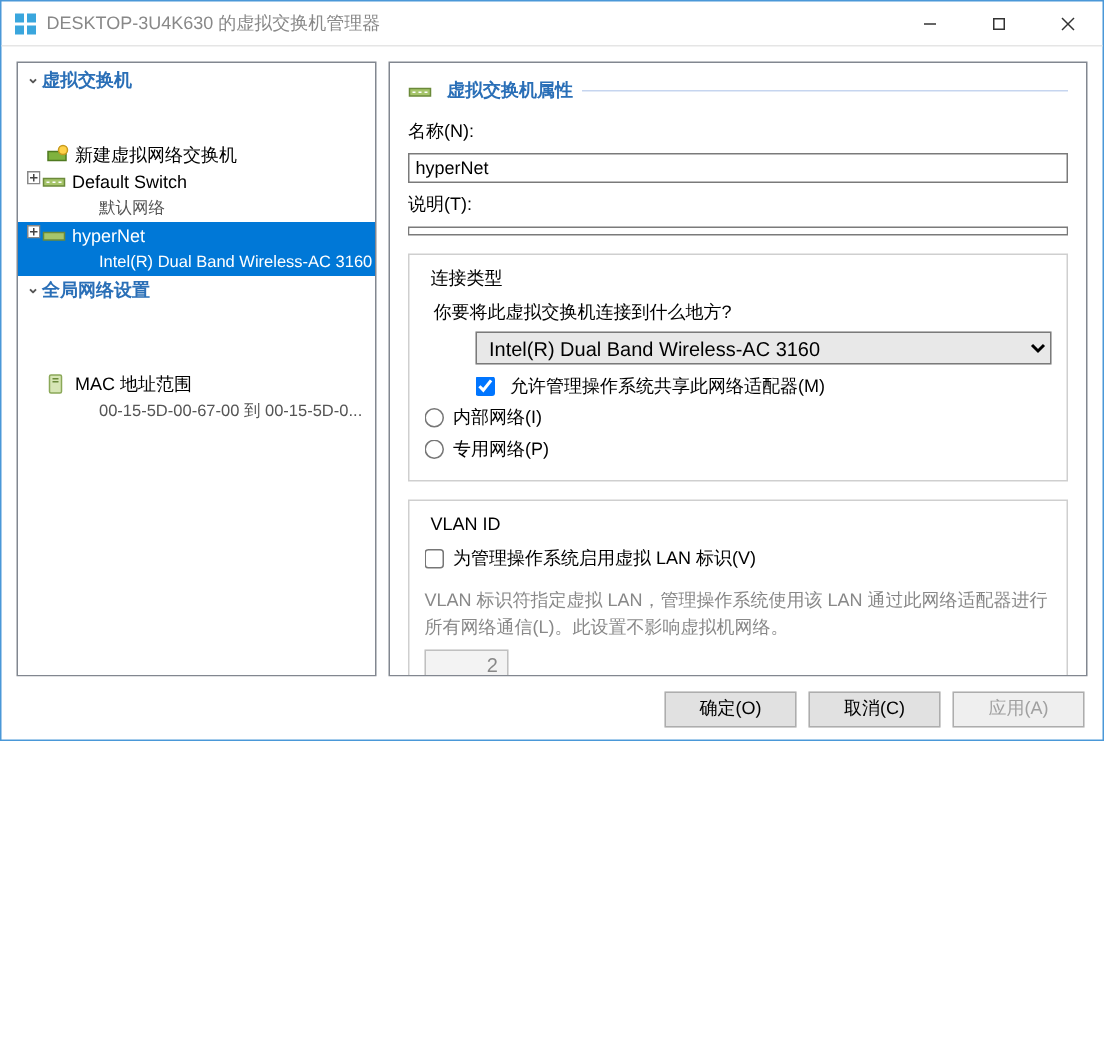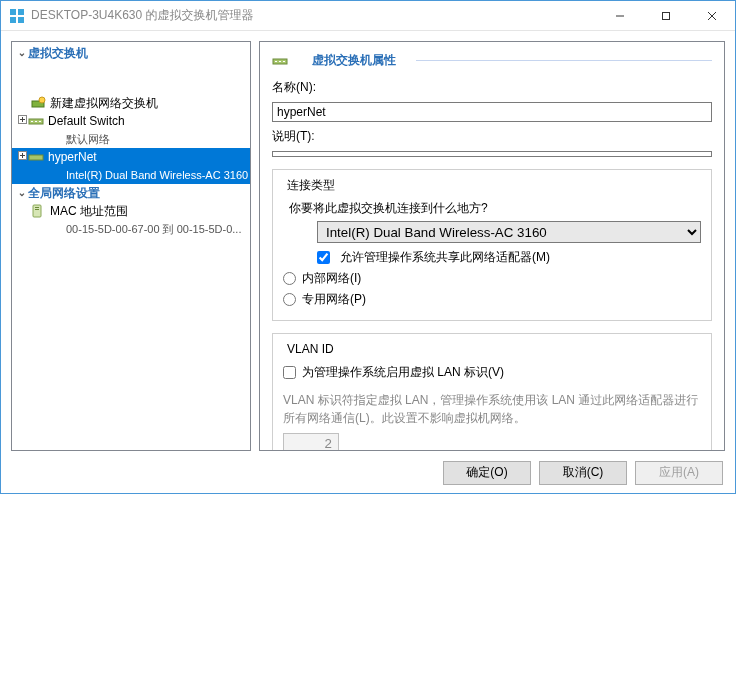--- a/index.html
+++ b/index.html
@@ -61,21 +61,21 @@
   .detail-panel {
     flex: 1;
     border: 1px solid #828790;
     background: #fff;
     padding: 10px 12px;
     display: flex; flex-direction: column;
     gap: 6px;
     overflow: hidden;
   }
   .prop-header {
-    display: flex; align-items: center; gap: 20px;
+    display: flex; align-items: center; gap: 6px;
     color: #2a6fb7; font-weight: bold;
     margin-bottom: 4px;
   }
   .prop-header .line { flex: 1; height: 1px; background: #c6d5ef; }
 
   .field-label { color: #000; }
   .text-input {
     width: 100%; height: 22px;
     border: 1px solid #7a7a7a;
     padding: 2px 4px; font-size: 12px;
@@ -224,21 +224,21 @@
         <div class="tree-row child2">
           <span>Intel(R) Dual Band Wireless-AC 3160</span>
         </div>
       </div>
 
       <div class="tree-row header">
         <span class="tree-expander">⌄</span>
         <span>全局网络设置</span>
       </div>
 
-      <div class="tree-row" style="padding-left:18px;">
+      <div class="tree-row" style="padding-left:18px;margin-top:45px;">
         <span class="tree-icon">
           <svg viewBox="0 0 16 16" width="16" height="16">
               <rect x="3" y="2" width="8" height="12" rx="1" fill="#d7e6b5" stroke="#8aa858"></rect>
               <rect x="5" y="4" width="4" height="1" fill="#6b8a3a"></rect>
               <rect x="5" y="6" width="4" height="1" fill="#6b8a3a"></rect>
             </svg>
         </span>
         <span>MAC 地址范围</span>
       </div>
       <div class="tree-row child2">

